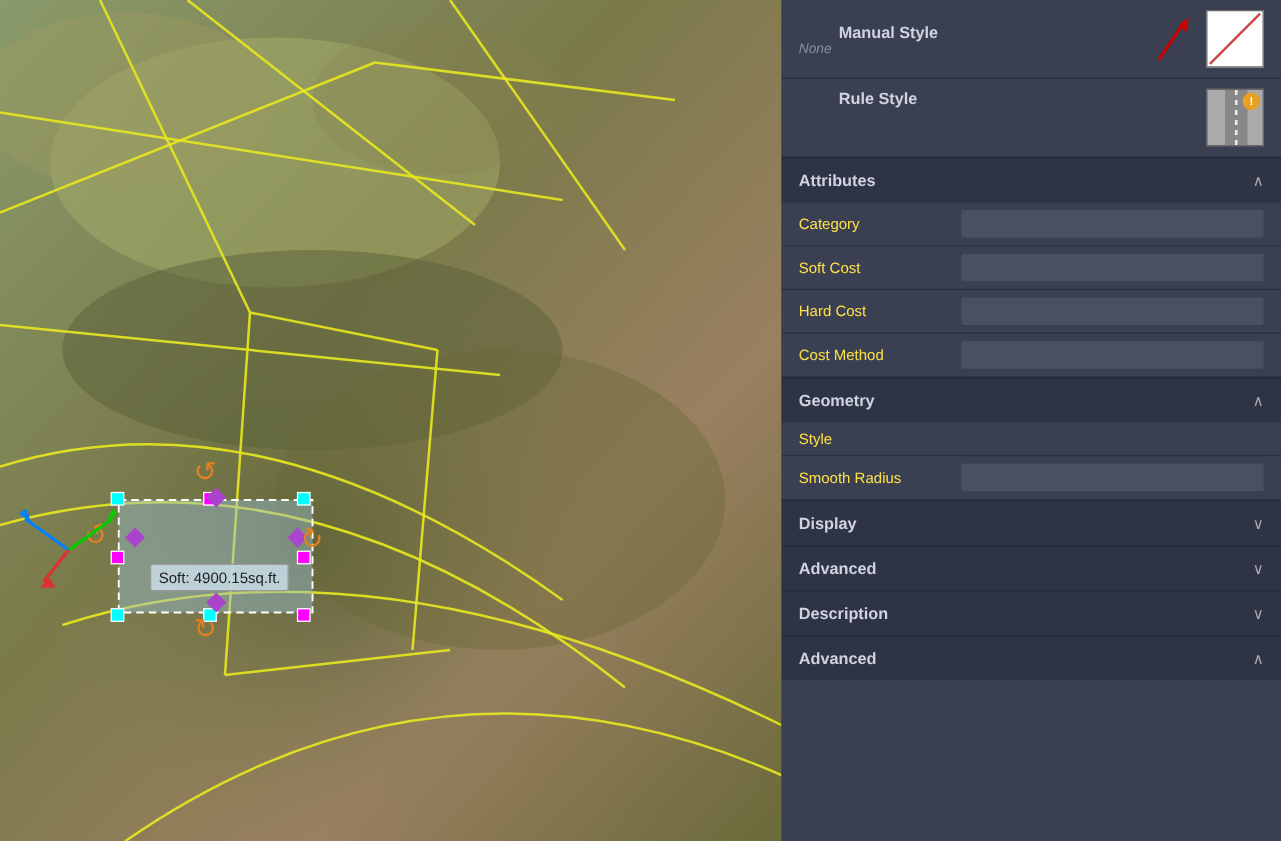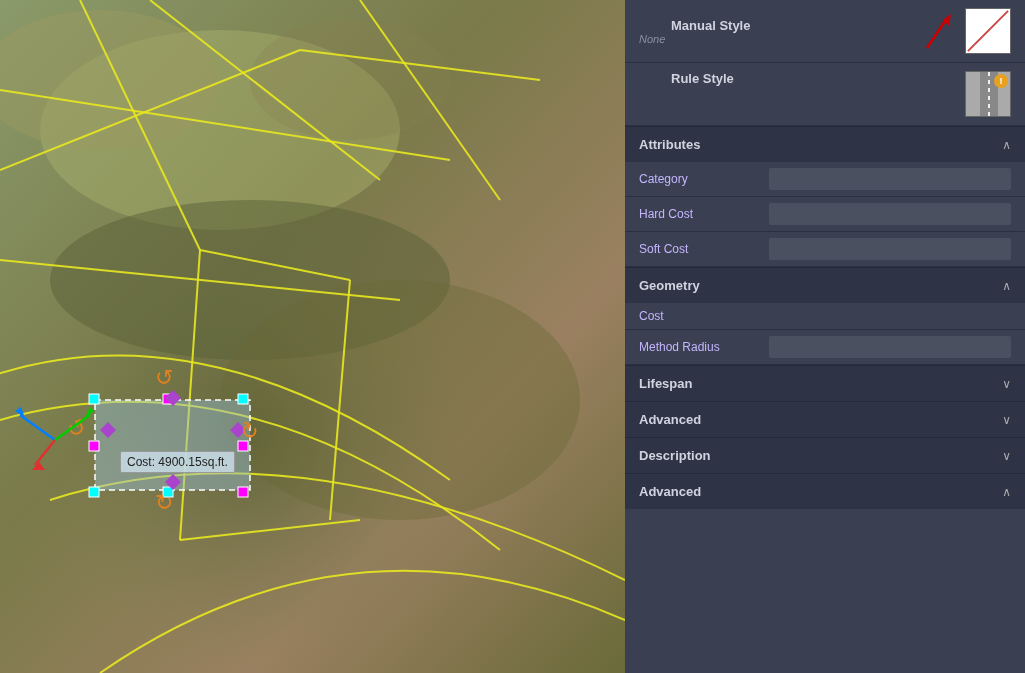--- a/index.html
+++ b/index.html
@@ -140,21 +140,21 @@
     .attr-row {
       display: flex;
       align-items: center;
       padding: 6px 14px;
       border-bottom: 1px solid #2a2f42;
       gap: 10px;
     }
 
     .attr-label {
       font-size: 12px;
-      color: #c4b5fd;
+      color: #fde047;
       width: 120px;
       flex-shrink: 0;
     }
 
     .attr-input-empty {
       flex: 1;
       height: 22px;
       background: #4a5060;
       border: none;
       border-radius: 2px;
@@ -285,21 +285,21 @@
         <line x1="55" y1="440" x2="20" y2="415" stroke="#0080ff" stroke-width="2.5"></line>
         <polygon points="15,411 25,418 21,407" fill="#0080ff"></polygon>
 
         <line x1="55" y1="440" x2="90" y2="415" stroke="#00cc00" stroke-width="2.5"></line>
         <polygon points="94,411 85,418 90,407" fill="#00cc00"></polygon>
 
         <line x1="55" y1="440" x2="35" y2="465" stroke="#e03030" stroke-width="2.5"></line>
         <polygon points="32,470 39,462 45,470" fill="#e03030"></polygon>
       </svg>
 
-      <div class="area-label">Cost: 4900.15sq.ft.</div>
+      <div class="area-label">Soft: 4900.15sq.ft.</div>
     </div>
   </div>
 
   <div class="right-panel">
 
     <div class="style-row">
       <div class="style-row-text">
         <div class="style-row-label">Manual Style</div>
         <div class="style-row-sub">None</div>
       </div>
@@ -336,48 +336,52 @@
       <span class="section-header-label">Attributes</span>
       <span class="chevron">∧</span>
     </div>
 
     <div class="attr-row">
       <span class="attr-label">Category</span>
       <div class="attr-input-empty"></div>
     </div>
 
     <div class="attr-row">
+      <span class="attr-label">Soft Cost</span>
+      <div class="attr-input-empty"></div>
+    </div>
+
+    <div class="attr-row">
       <span class="attr-label">Hard Cost</span>
       <div class="attr-input-empty"></div>
     </div>
 
     <div class="attr-row">
-      <span class="attr-label">Soft Cost</span>
+      <span class="attr-label">Cost Method</span>
       <div class="attr-input-empty"></div>
     </div>
-
 
     <div class="section-header">
       <span class="section-header-label">Geometry</span>
       <span class="chevron">∧</span>
     </div>
 
     <div class="attr-row">
-      <span class="attr-label">Cost</span>
+      <span class="attr-label">Style</span>
       <span class="attr-value-text"></span>
     </div>
 
 
     <div class="attr-row">
-      <span class="attr-label">Method Radius</span>
+      <span class="attr-label">Smooth Radius</span>
       <div class="attr-input-empty"></div>
     </div>
 
     <div class="section-header">
-      <span class="section-header-label">Lifespan</span>
+      <span class="section-header-label">Display</span>
       <span class="chevron">∨</span>
     </div>
 
     <div class="section-header">
       <span class="section-header-label">Advanced</span>
       <span class="chevron">∨</span>
     </div>
 
     <div class="section-header">
       <span class="section-header-label">Description</span>

